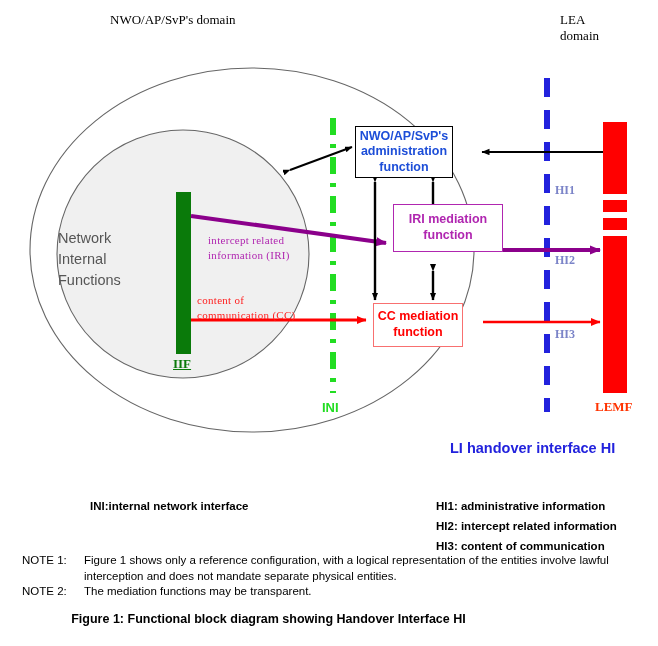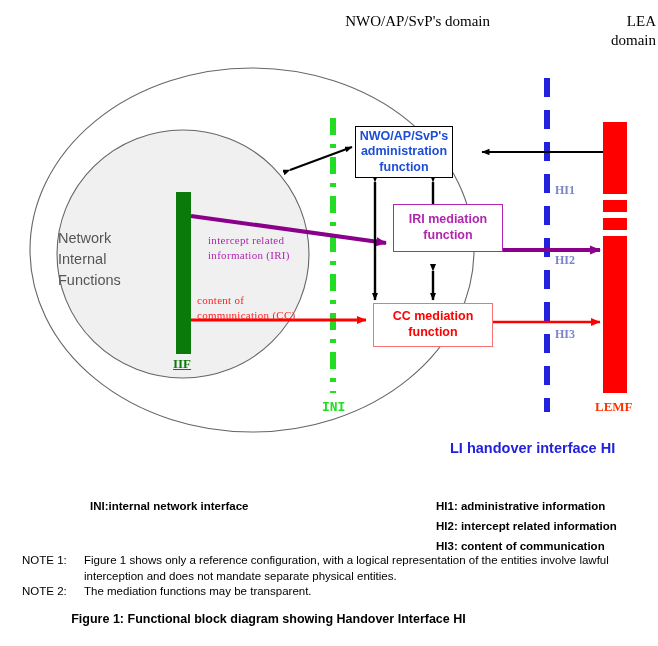--- a/index.html
+++ b/index.html
@@ -13,23 +13,23 @@
     height: 646px;
     background: #ffffff;
     overflow: hidden;
     font-family: "Liberation Sans", sans-serif;
   }
   .abs { position: absolute; }
 
   
   .domain-title {
     font-family: "Liberation Serif", serif;
-    font-size: 15px;
-    color: #000000;
-    text-align: right;
+    font-size: 13px;
+    color: #000000;
+    text-align: left;
     line-height: 1.25;
     white-space: pre-line;
   }
 
   
   #vector {
     position: absolute;
     left: 0; top: 0;
     width: 658px; height: 646px;
   }
@@ -52,21 +52,21 @@
     left: 355px; top: 126px; width: 98px; height: 52px;
     border: 1.4px solid #000000;
     color: #1d4ed8;
   }
   #iri-box {
     left: 393px; top: 204px; width: 110px; height: 48px;
     border: 1.4px solid #B026B0;
     color: #B026B0;
   }
   #cc-box {
-    left: 373px; top: 303px; width: 120px; height: 44px;
+    left: 373px; top: 303px; width: 90px; height: 44px;
     border: 1.4px solid #F87070;
     color: #FF0000;
   }
 
   
   .nif-label {
     left: 58px; top: 228px;
     font-size: 14.5px;
     color: #555555;
     line-height: 1.45;
@@ -94,21 +94,21 @@
   .iif-label {
     left: 173px; top: 356px;
     font-family: "Liberation Serif", serif;
     font-weight: bold;
     font-size: 13px;
     color: #0A7A0A;
     text-decoration: underline;
   }
   .ini-label {
     left: 322px; top: 400px;
-    font-family: Liberation Mono, monospace;
+    font-family: Liberation Sans, sans-serif;
     font-weight: bold;
     font-size: 13px;
     color: #22DD22;
   }
   .lemf-label {
     left: 595px; top: 399px;
     font-family: "Liberation Serif", serif;
     font-weight: bold;
     font-size: 13px;
     color: #FF3300;

